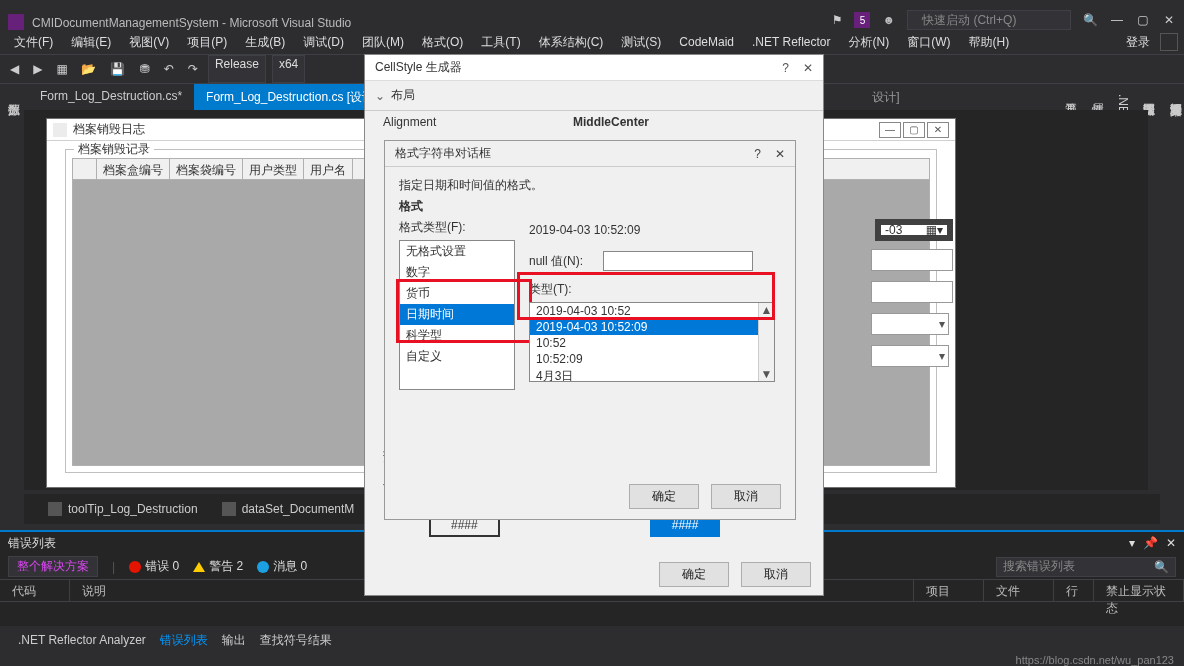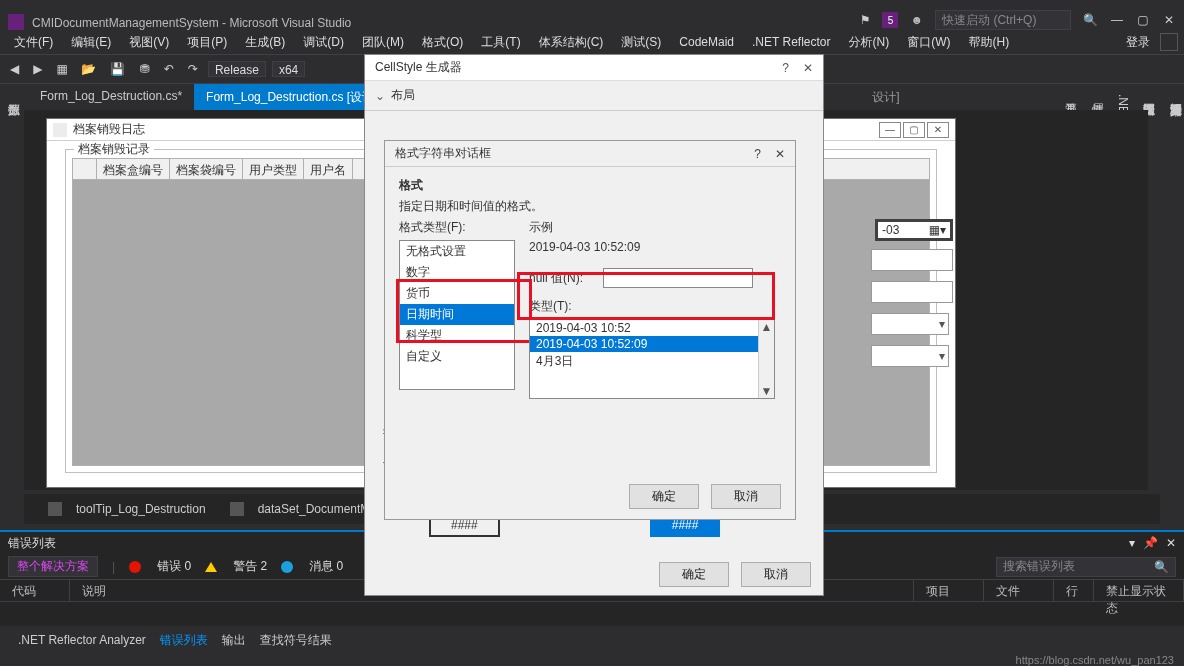--- a/index.html
+++ b/index.html
@@ -7,74 +7,74 @@
 .titlebar{height:30px;background:#2d2d30;display:flex;align-items:flex-end;padding:0 8px;color:#bbb}
 .titlebar .vs-icon{width:16px;height:16px;background:#68217a;margin-right:8px}
 .titlebar .title{flex:1}
 .titlebar .right{display:flex;gap:12px;align-items:center}
 .titlebar .winbtn{width:14px;height:14px;display:flex;align-items:center;justify-content:center;color:#ccc}
 .menubar{height:24px;background:#2d2d30;display:flex;align-items:center;padding:0 6px;color:#ddd;gap:2px}
 .menubar .mi{padding:2px 8px;cursor:default}
 .menubar .login{margin-left:auto;padding-right:8px}
 .toolbar{height:30px;background:#2d2d30;border-top:1px solid #3f3f46;border-bottom:1px solid #3f3f46;display:flex;align-items:center;padding:0 6px;gap:6px}
 .toolbar .tb{color:#ccc;padding:2px 4px}
-.toolbar .sel{background:#333337;border:1px solid #3f3f46;color:#ddd;padding:1px 6px;height:16px}
+.toolbar .sel{background:#333337;border:1px solid #3f3f46;color:#ddd;padding:1px 6px;height:28px}
 .tabs{height:26px;background:#2d2d30;display:flex;padding-left:28px}
 .tab{padding:5px 12px;color:#ccc;background:#2d2d30}
 .tab.active{background:#007acc;color:#fff}
 .tab.dim{color:#999}
 .leftrail{position:absolute;left:0;top:84px;width:22px;bottom:40px;background:#2d2d30;writing-mode:vertical-rl;text-orientation:mixed;display:flex;flex-direction:column;gap:10px;padding-top:10px;color:#ccc;font-size:11px}
 .rightrail{position:absolute;right:0;top:84px;width:22px;bottom:40px;background:#2d2d30;writing-mode:vertical-rl;display:flex;flex-direction:column;gap:10px;padding-top:10px;color:#ccc;font-size:11px}
 .designer-area{position:absolute;left:24px;top:110px;right:36px;height:380px;background:#252526}
 .form-window{position:absolute;left:22px;top:8px;width:910px;height:370px;background:#fff;border:1px solid #707070}
 .form-tb{height:22px;background:#fff;border-bottom:1px solid #d0d0d0;display:flex;align-items:center;padding:0 6px;color:#333}
 .form-tb .icon{width:14px;height:14px;background:#ececec;margin-right:6px}
 .form-tb .winbtns{margin-left:auto;display:flex;gap:2px}
 .form-tb .winbtns span{border:1px solid #888;width:22px;height:16px;display:flex;align-items:center;justify-content:center;color:#555;font-size:10px}
 .groupbox{position:absolute;left:18px;top:30px;right:18px;bottom:14px;border:1px solid #c0c0c0}
 .groupbox .gb-title{position:absolute;top:-9px;left:8px;background:#fff;padding:0 4px;color:#333}
 .grid-hdr{position:absolute;top:8px;left:6px;right:6px;height:22px;background:#f0f0f0;border:1px solid #b0b0b0;display:flex}
 .grid-hdr .col{border-right:1px solid #b0b0b0;padding:3px 6px;color:#333;white-space:nowrap}
 .grid-body{position:absolute;top:30px;left:6px;right:6px;bottom:6px;background:#a9a9a9;border:1px solid #b0b0b0;border-top:none}
 .tray{position:absolute;left:24px;top:494px;right:24px;height:30px;background:#252526;display:flex;align-items:center;gap:24px;padding-left:24px;color:#ccc}
-.tray .ti{display:flex;align-items:center;gap:14px}
+.tray .ti{display:flex;align-items:center;gap:6px}
 .tray .ic{width:14px;height:14px;background:#555}
 .errlist{position:absolute;left:0;right:0;top:530px;height:96px;background:#252526;border-top:2px solid #007acc}
 .errlist .hdr{height:22px;display:flex;align-items:center;padding:0 8px;color:#ddd}
 .errlist .hdr .close{margin-left:auto;display:flex;gap:8px}
 .errlist .bar{height:26px;display:flex;align-items:center;padding:0 8px;gap:14px;border-bottom:1px solid #3f3f46}
-.errlist .chip{display:flex;align-items:center;gap:16px;color:#ddd}
+.errlist .chip{display:flex;align-items:center;gap:4px;color:#ddd}
 .errlist .ic-err{width:12px;height:12px;border-radius:50%;background:#e51400}
 .errlist .ic-warn{width:0;height:0;border-left:6px solid transparent;border-right:6px solid transparent;border-bottom:10px solid #ffcc00}
 .errlist .ic-info{width:12px;height:12px;border-radius:50%;background:#1ba1e2}
 .errlist .cols{height:22px;display:flex;color:#bbb;border-bottom:1px solid #3f3f46}
 .errlist .cols .c{padding:3px 12px;border-right:1px solid #3f3f46}
 .errlist .search{margin-left:auto;background:#333337;border:1px solid #3f3f46;width:180px;height:20px;color:#888;padding:0 6px;display:flex;align-items:center}
 .bottomtabs{position:absolute;left:0;right:0;bottom:14px;height:24px;background:#2d2d30;display:flex;align-items:center;padding-left:18px;gap:14px;color:#ccc}
 .bottomtabs .bt.active{color:#0097fb}
 .watermark{position:absolute;right:10px;bottom:0;color:#888;font-size:11px}
-.quick{background:#333337;border:1px solid #3f3f46;width:136px;height:20px;color:#888;padding:0 6px;display:flex;align-items:center}
+.quick{background:#333337;border:1px solid #3f3f46;width:164px;height:20px;color:#888;padding:0 14px;display:flex;align-items:center}
 .badge5{background:#68217a;color:#fff;width:16px;height:16px;display:flex;align-items:center;justify-content:center;font-size:10px}
 .flag{color:#ccc}
 
 
 .dlg-cellstyle{position:absolute;left:364px;top:54px;width:460px;height:542px;background:#f0f0f0;border:1px solid #888;z-index:10}
 .dlg-cellstyle .d-title{height:26px;background:#fff;display:flex;align-items:center;padding:0 10px;color:#333;border-bottom:1px solid #ddd}
 .dlg-cellstyle .d-title .btns{margin-left:auto;display:flex;gap:14px;color:#555}
 .dlg-cellstyle .section{border-bottom:1px solid #ccc;padding:6px 10px;color:#333;display:flex;align-items:center}
 .dlg-cellstyle .chev{margin-right:6px;color:#666}
 .dlg-cellstyle .proprow{display:flex;padding:4px 18px;color:#333}
 .dlg-cellstyle .proprow .k{width:190px}
 .dlg-cellstyle .preview{padding:6px 18px;color:#333}
 .dlg-cellstyle .footer{position:absolute;bottom:8px;right:12px;display:flex;gap:12px}
 .dlg-cellstyle .btn{background:#e1e1e1;border:1px solid #adadad;padding:3px 22px;color:#222}
 
 
 .datectl{position:absolute;right:2px;top:100px;width:78px}
-.datectl .dc{background:#fff;border:3px solid #404040;height:22px;margin-bottom:10px;display:flex;align-items:center;padding:0 4px;color:#333}
+.datectl .dc{background:#fff;border:6px solid #404040;height:22px;margin-bottom:10px;display:flex;align-items:center;padding:0 4px;color:#333}
 .combo{background:#fff;border:1px solid #999;height:22px;width:78px;display:flex;align-items:center;justify-content:flex-end;padding-right:3px}
 .combo .arr{color:#555}
 
 
 .dlg-format{position:absolute;left:384px;top:140px;width:412px;height:380px;background:#f0f0f0;border:1px solid #999;z-index:20;color:#333}
 .dlg-format .ft{height:26px;display:flex;align-items:center;padding:0 10px;border-bottom:1px solid #ccc}
 .dlg-format .ft .btns{margin-left:auto;display:flex;gap:14px;color:#444}
 .dlg-format .content{padding:10px 14px}
 .dlg-format .lbl{margin-bottom:4px}
 .dlg-format .row{display:flex;gap:14px;margin-top:0}
@@ -223,20 +223,24 @@
     <span>CellStyle 生成器</span>
     <div class="btns">
       <span>?</span>
       <span>✕</span>
     </div>
   </div>
   <div class="section">
     <span class="chev">⌄</span>
     <span>布局</span>
   </div>
+  <div class="proprow">
+    <div class="k">Alignment</div>
+    <div class="v" style="font-weight:bold">MiddleCenter</div>
+  </div>
   <div style="height:310px"></div>
   <div class="preview">
     <div>预</div>
     <div style="margin-top:6px">此</div>
   </div>
   <div style="position:absolute;bottom:58px;left:64px;display:flex;gap:150px">
     <div style="border:2px solid #333;padding:3px 20px;color:#333">####</div>
     <div style="border:2px solid #0078d7;background:#0078d7;color:#fff;padding:3px 20px">####</div>
   </div>
   <div class="footer">
@@ -247,46 +251,47 @@
 
 <div class="dlg-format">
   <div class="ft">
     <span>格式字符串对话框</span>
     <div class="btns">
       <span>?</span>
       <span>✕</span>
     </div>
   </div>
   <div class="content" style="position:relative">
+    <div class="lbl">指定日期和时间值的格式。</div>
     <div class="lbl" style="font-weight:bold">格式</div>
-    <div class="lbl">指定日期和时间值的格式。</div>
     <div class="row">
       <div>
         <div class="lbl">格式类型(F):</div>
         <div class="listbox">
           <div class="li">无格式设置</div>
           <div class="li">数字</div>
           <div class="li">货币</div>
           <div class="li sel">日期时间</div>
           <div class="li">科学型</div>
           <div class="li">自定义</div>
           <div class="redbox1"></div>
         </div>
       </div>
       <div class="right">
-        <div class="lbl">示例</div>
         <div style="margin:4px 0 14px">2019-04-03 10:52:09</div>
         <div style="display:flex;align-items:center;gap:20px;margin-bottom:10px">
           <span>null 值(N):</span>
           <div class="nullbox"></div>
         </div>
         <div class="lbl">类型(T):</div>
         <div class="typelist">
           <div class="ti">2019-04-03 10:52</div>
           <div class="ti sel">2019-04-03 10:52:09</div>
+          <div class="ti">10:52</div>
+          <div class="ti">10:52:09</div>
           <div class="ti">4月3日</div>
           <div class="sb">
               <span>▲</span>
               <span>▼</span>
             </div>
         </div>
       </div>
     </div>
     <div class="redbox2"></div>
   </div>

